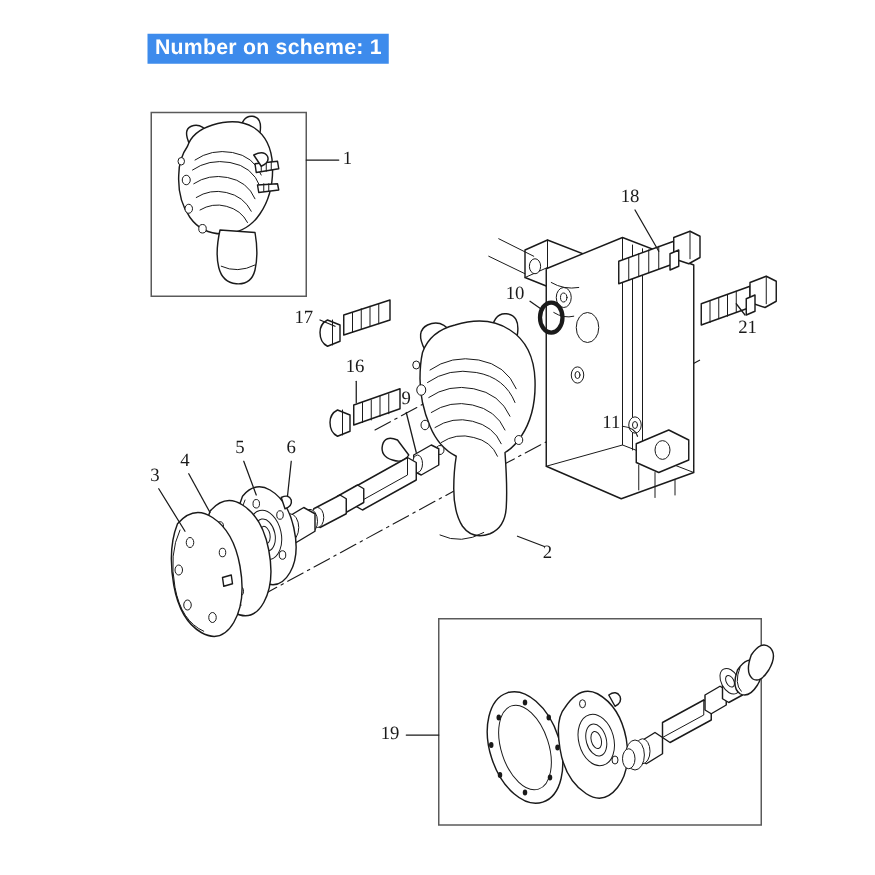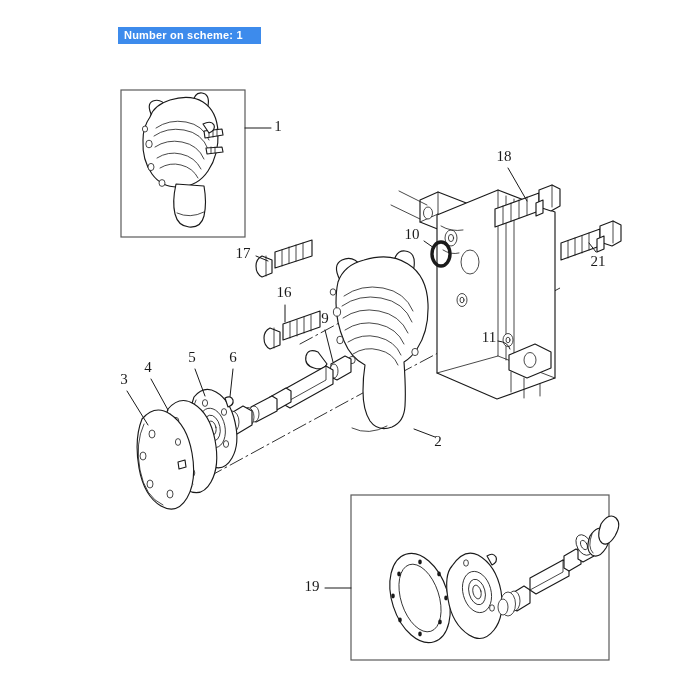--- a/index.html
+++ b/index.html
@@ -19,23 +19,23 @@
     overflow: hidden;
   }
   #header-badge {
     position: absolute;
     left: 118px;
     top: 27px;
     background: #3d8bec;
     color: #ffffff;
     font-family: "Liberation Sans", "DejaVu Sans", sans-serif;
     font-weight: bold;
-    font-size: 11px;
+    font-size: 17px;
     letter-spacing: 0.2px;
-    padding: 2px 18px 3px 6px;
+    padding: 2px 6px 3px 6px;
     line-height: 1.1;
     white-space: nowrap;
   }
   #diagram-svg {
     position: absolute;
     left: 0;
     top: 0;
     width: 700px;
     height: 700px;
   }

